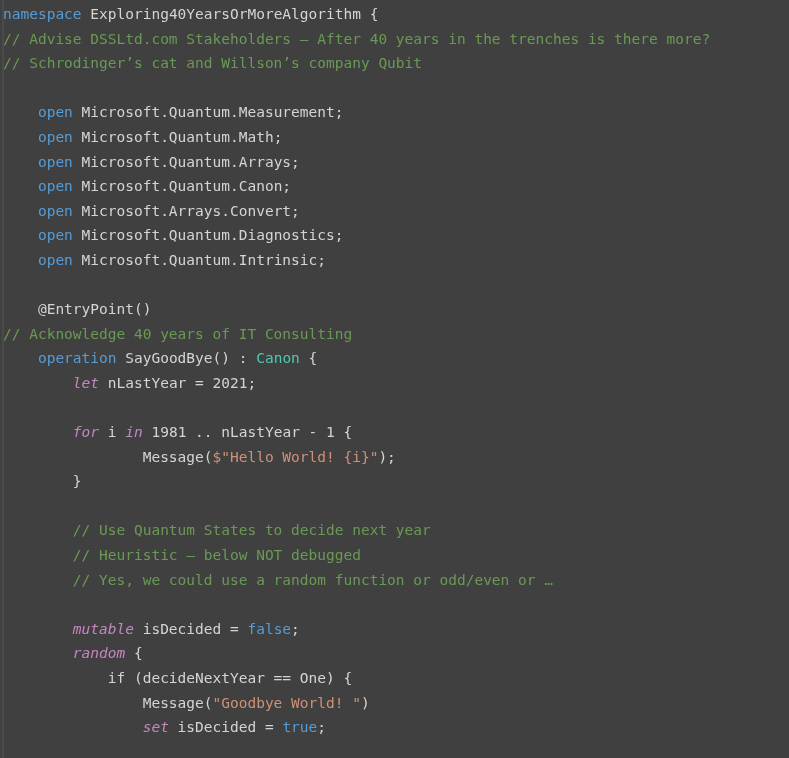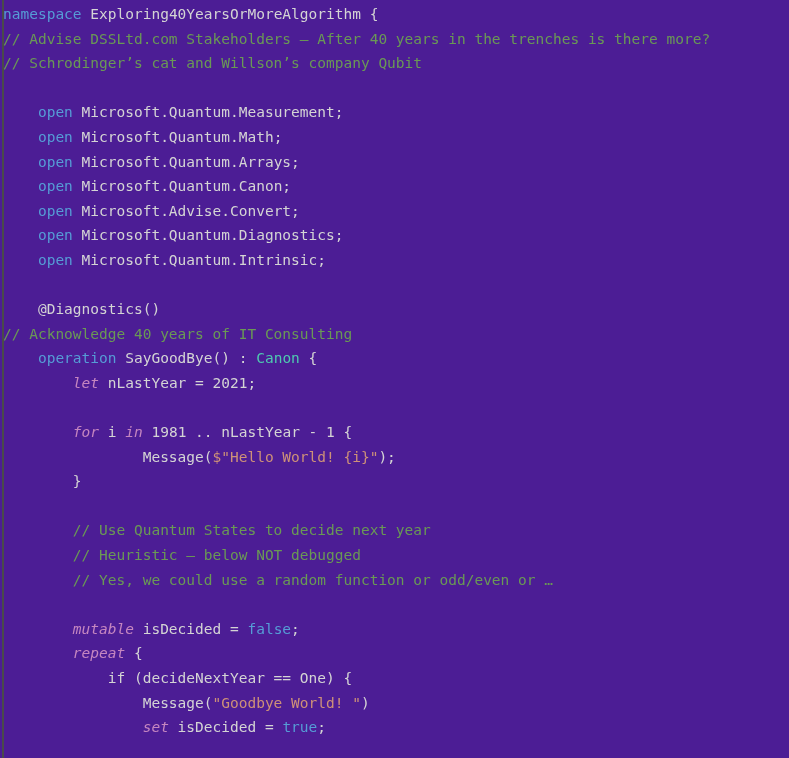--- a/index.html
+++ b/index.html
@@ -4,21 +4,21 @@
 <style>
   html, body {
     margin: 0;
     padding: 0;
     background: #1e1e1e;
   }
   #editor {
     position: relative;
     width: 789px;
     height: 758px;
-    background: #4c1d95;
+    background: #404040;
     overflow: hidden;
     font-family: "DejaVu Sans Mono", "Liberation Mono", monospace;
     font-size: 14.5px;
     line-height: 24.6px;
     box-sizing: border-box;
     padding: 2px 0 0 0;
   }
   
   #caret-rule {
     position: absolute;
@@ -57,36 +57,36 @@
   <div id="caret-rule"></div>
   <div id="code-lines">
       <div class="code-line"><span class="tok-decl">namespace</span><span class="tok-plain"> Exploring40YearsOrMoreAlgorithm {</span></div>
       <div class="code-line"><span class="tok-comment">// Advise DSSLtd.com Stakeholders – After 40 years in the trenches is there more?</span></div>
       <div class="code-line"><span class="tok-comment">// Schrodinger’s cat and Willson’s company Qubit</span></div>
       <div class="code-line">&nbsp;</div>
       <div class="code-line"><span class="tok-plain">    </span><span class="tok-decl">open</span><span class="tok-plain"> Microsoft.Quantum.Measurement;</span></div>
       <div class="code-line"><span class="tok-plain">    </span><span class="tok-decl">open</span><span class="tok-plain"> Microsoft.Quantum.Math;</span></div>
       <div class="code-line"><span class="tok-plain">    </span><span class="tok-decl">open</span><span class="tok-plain"> Microsoft.Quantum.Arrays;</span></div>
       <div class="code-line"><span class="tok-plain">    </span><span class="tok-decl">open</span><span class="tok-plain"> Microsoft.Quantum.Canon;</span></div>
-      <div class="code-line"><span class="tok-plain">    </span><span class="tok-decl">open</span><span class="tok-plain"> Microsoft.Advise.Convert;</span></div>
+      <div class="code-line"><span class="tok-plain">    </span><span class="tok-decl">open</span><span class="tok-plain"> Microsoft.Arrays.Convert;</span></div>
       <div class="code-line"><span class="tok-plain">    </span><span class="tok-decl">open</span><span class="tok-plain"> Microsoft.Quantum.Diagnostics;</span></div>
       <div class="code-line"><span class="tok-plain">    </span><span class="tok-decl">open</span><span class="tok-plain"> Microsoft.Quantum.Intrinsic;</span></div>
       <div class="code-line">&nbsp;</div>
-      <div class="code-line"><span class="tok-plain">    @Diagnostics()</span></div>
+      <div class="code-line"><span class="tok-plain">    @EntryPoint()</span></div>
       <div class="code-line"><span class="tok-comment">// Acknowledge 40 years of IT Consulting</span></div>
       <div class="code-line"><span class="tok-plain">    </span><span class="tok-decl">operation</span><span class="tok-plain"> SayGoodBye() : </span><span class="tok-type">Canon</span><span class="tok-plain"> {</span></div>
       <div class="code-line"><span class="tok-plain">        </span><span class="tok-keyword">let</span><span class="tok-plain"> nLastYear = </span><span class="tok-num">2021</span><span class="tok-plain">;</span></div>
       <div class="code-line">&nbsp;</div>
       <div class="code-line"><span class="tok-plain">        </span><span class="tok-keyword">for</span><span class="tok-plain"> i </span><span class="tok-keyword">in</span><span class="tok-plain"> </span><span class="tok-num">1981</span><span class="tok-plain"> .. nLastYear - </span><span class="tok-num">1</span><span class="tok-plain"> {</span></div>
       <div class="code-line"><span class="tok-plain">                Message(</span><span class="tok-string">$"Hello World! {i}"</span><span class="tok-plain">);</span></div>
       <div class="code-line"><span class="tok-plain">        }</span></div>
       <div class="code-line">&nbsp;</div>
       <div class="code-line"><span class="tok-comment">        // Use Quantum States to decide next year</span></div>
       <div class="code-line"><span class="tok-comment">        // Heuristic – below NOT debugged</span></div>
       <div class="code-line"><span class="tok-comment">        // Yes, we could use a random function or odd/even or …</span></div>
       <div class="code-line">&nbsp;</div>
       <div class="code-line"><span class="tok-plain">        </span><span class="tok-keyword">mutable</span><span class="tok-plain"> isDecided = </span><span class="tok-const">false</span><span class="tok-plain">;</span></div>
-      <div class="code-line"><span class="tok-plain">        </span><span class="tok-keyword">repeat</span><span class="tok-plain"> {</span></div>
+      <div class="code-line"><span class="tok-plain">        </span><span class="tok-keyword">random</span><span class="tok-plain"> {</span></div>
       <div class="code-line"><span class="tok-plain">            if (decideNextYear == One) {</span></div>
       <div class="code-line"><span class="tok-plain">                Message(</span><span class="tok-string">"Goodbye World! "</span><span class="tok-plain">)</span></div>
       <div class="code-line"><span class="tok-plain">                </span><span class="tok-keyword">set</span><span class="tok-plain"> isDecided = </span><span class="tok-const">true</span><span class="tok-plain">;</span></div>
     </div>
 </div>
 
 </body></html>

